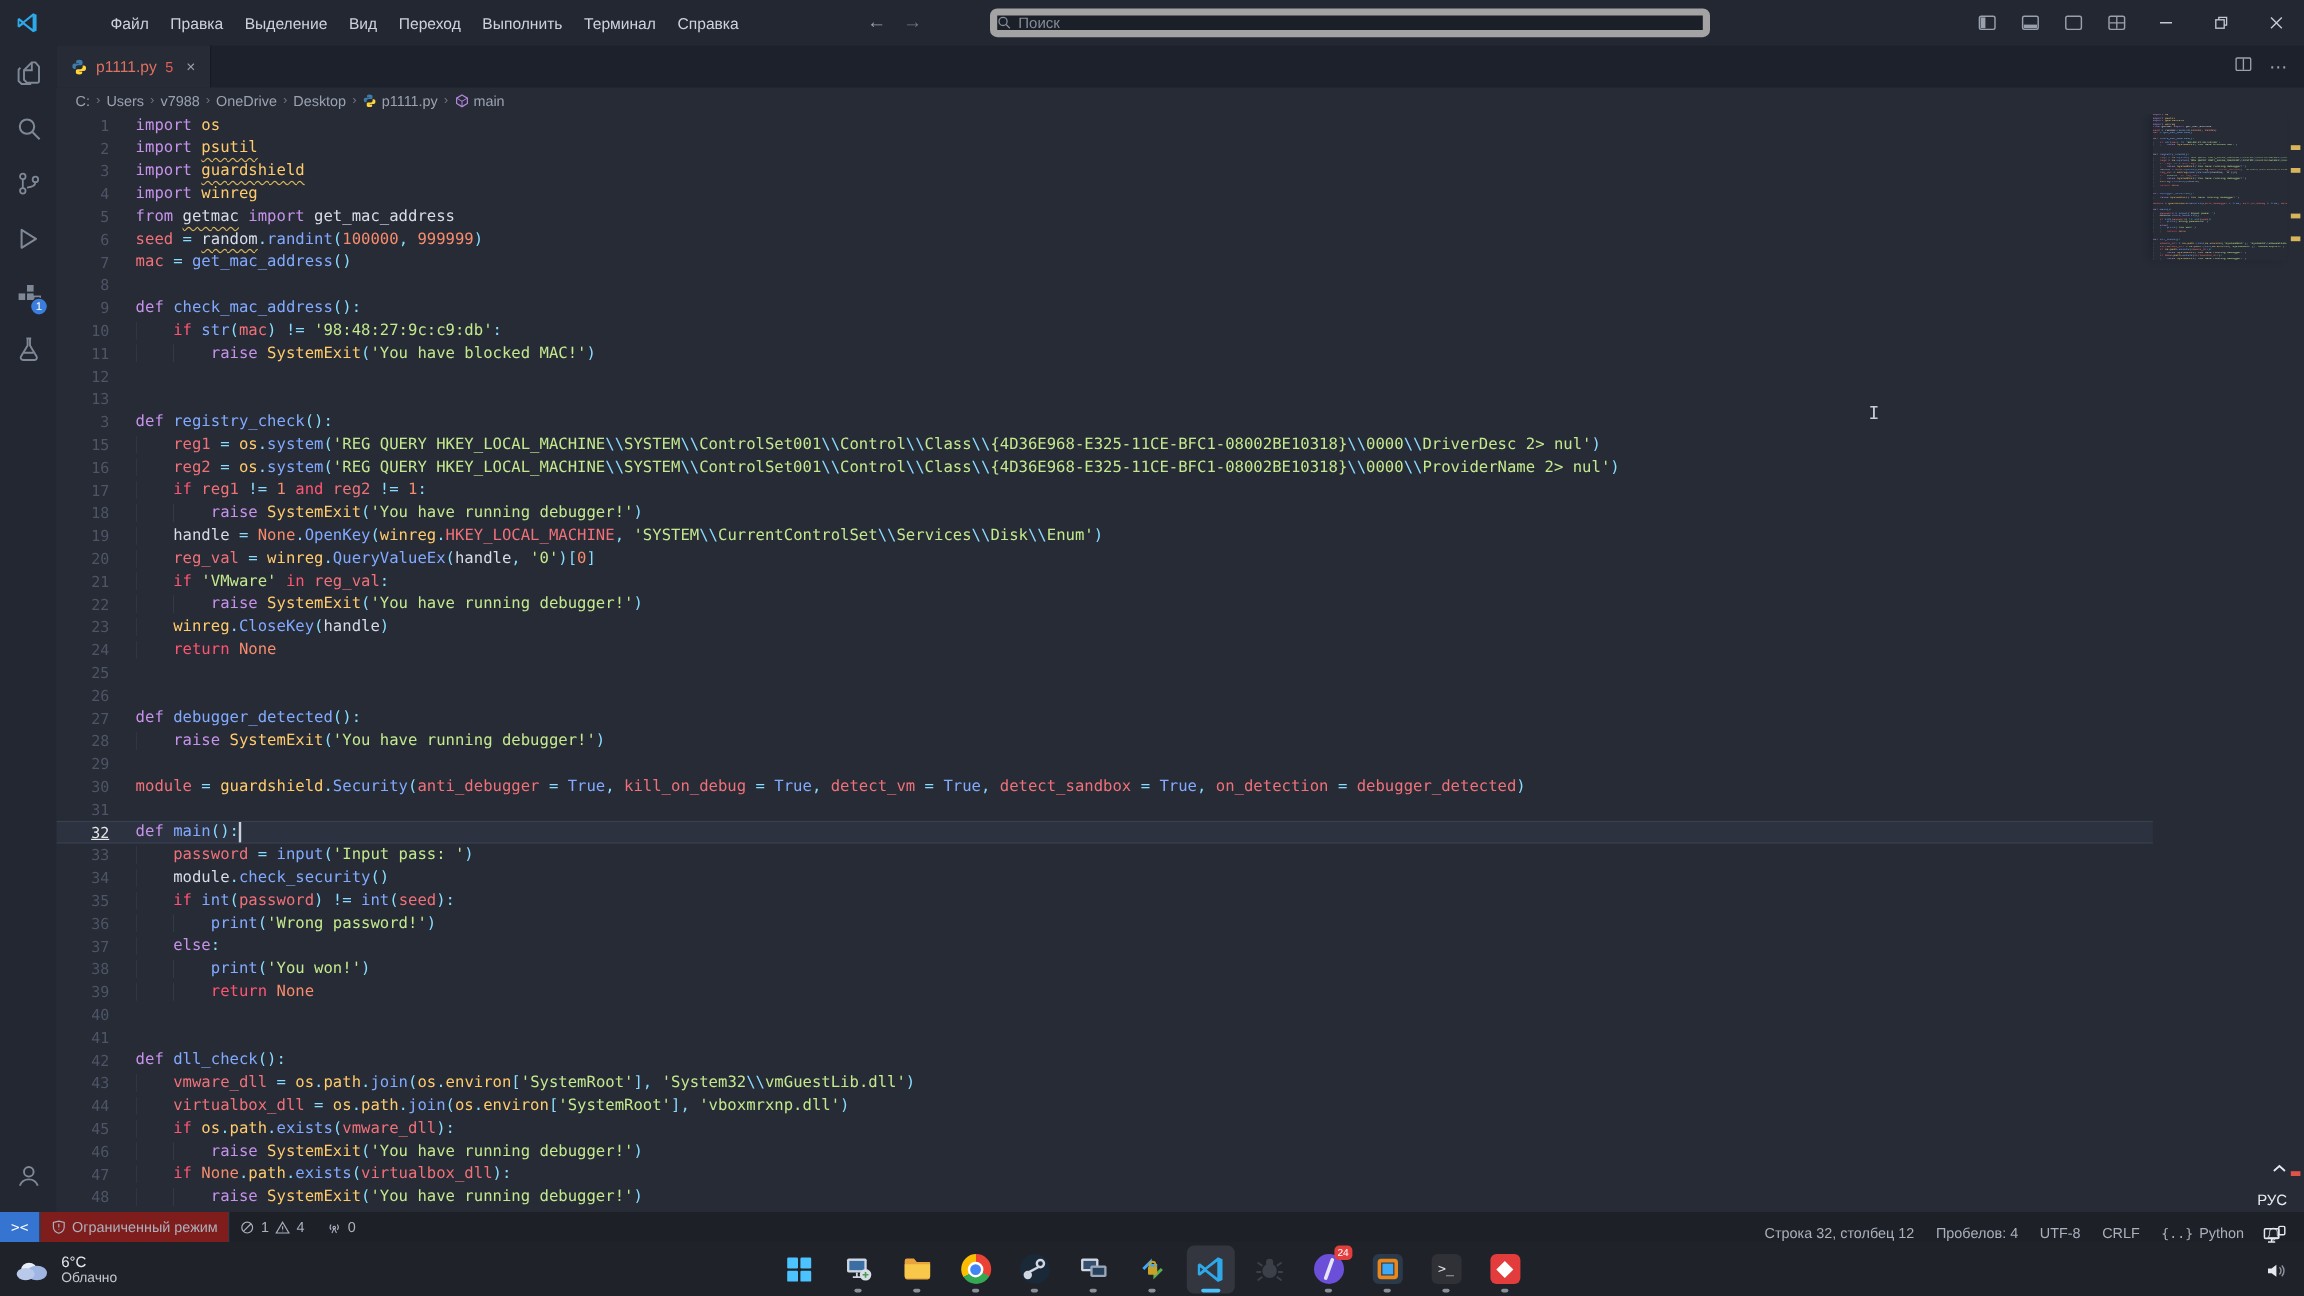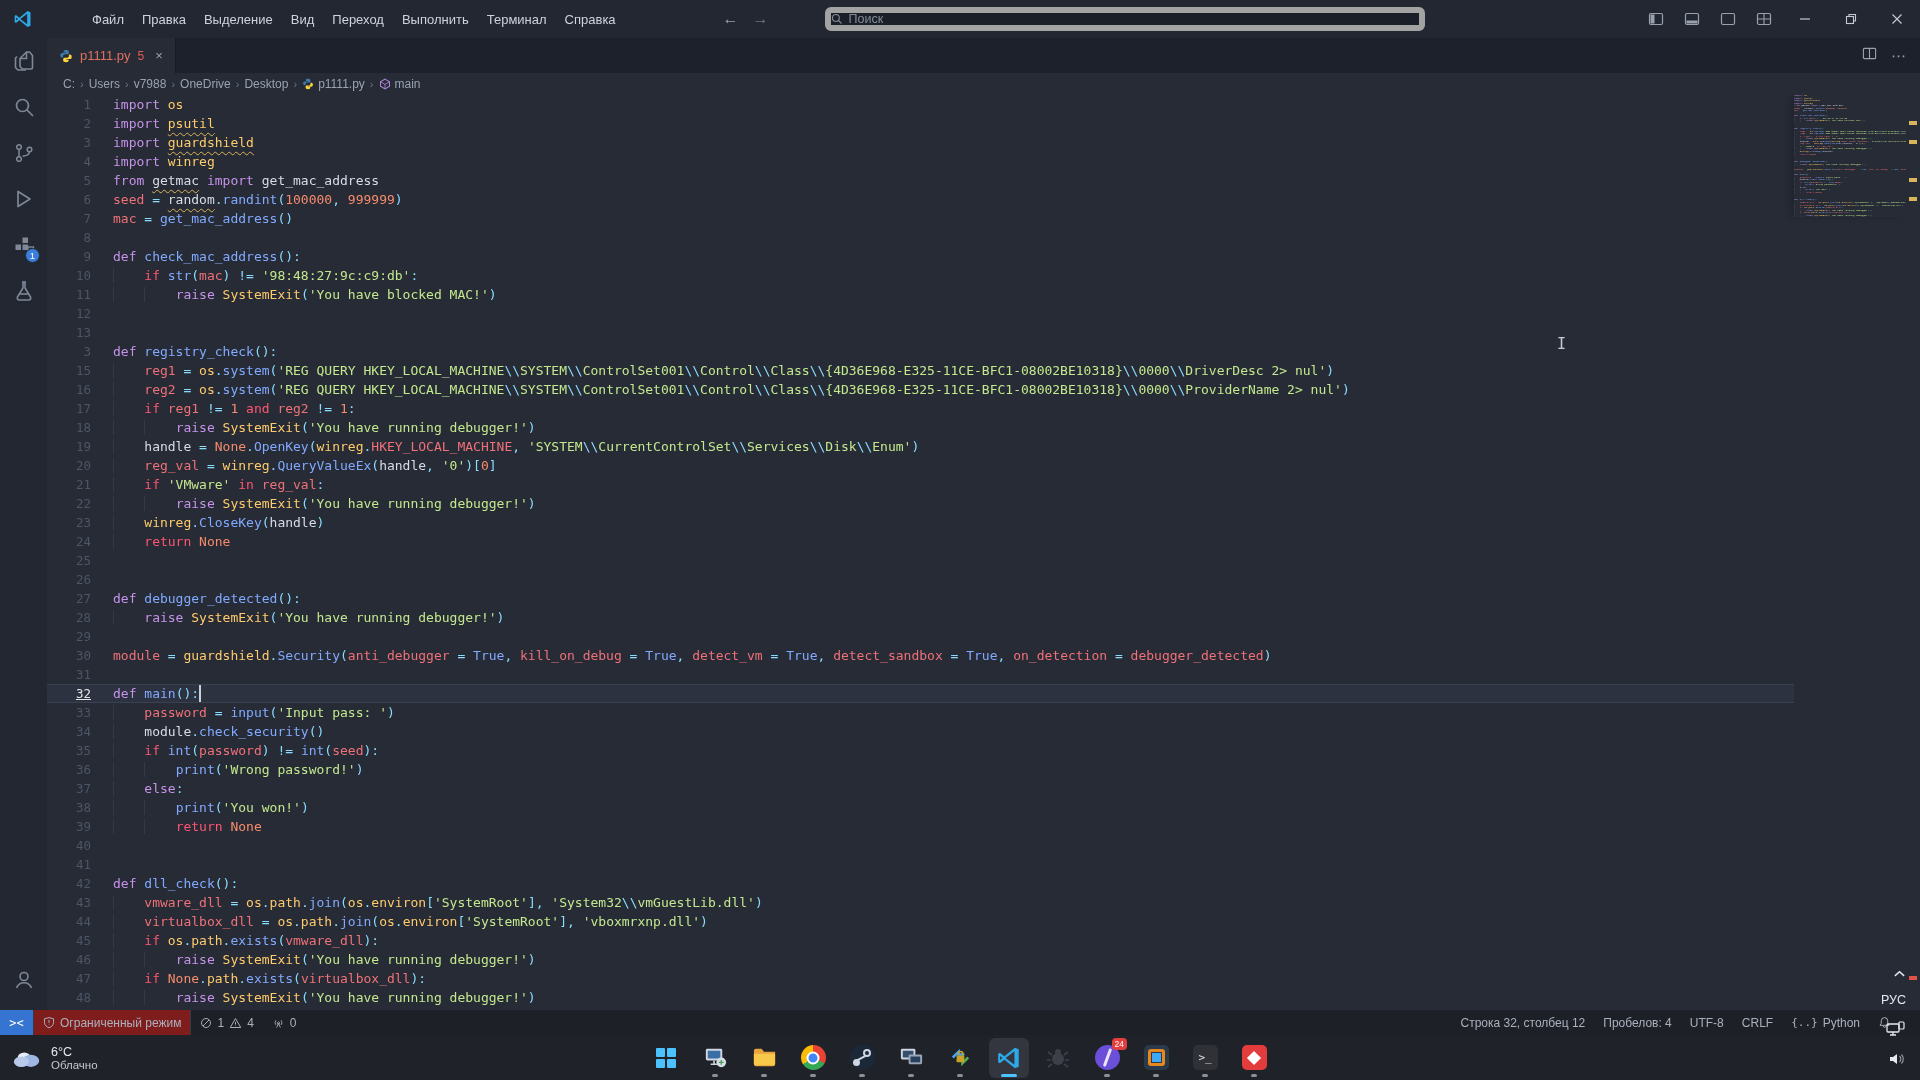--- a/index.html
+++ b/index.html
@@ -58,21 +58,21 @@
   #ruler { position:absolute; top:0; right:0; width:14px; bottom:0; }
   .ruler-mark { position:absolute; left:3px; width:8px; height:4px; }
 
   #mouse-ibeam { position:absolute; color:#c6cdd9; font-size:15px; font-family:"DejaVu Sans Mono",monospace; }
 
   
   #statusbar { position:absolute; left:0; right:0; bottom:45px; height:25px; background:#1d2027; display:flex; align-items:stretch; color:#aab1bd; font-size:12px; }
   #remote-btn { width:33px; background:#3574d0; color:#fff; display:flex; align-items:center; justify-content:center; font-family:"DejaVu Sans Mono",monospace; font-size:12px; }
   .sb-item { display:flex; align-items:center; gap:5px; padding:0 9px; }
   #restricted { background:#7f1d1d; border-right:1px solid #343a46; border-left:1px solid #343a46; }
-  #statusbar-right { margin-left:auto; display:flex; align-items:center; padding-right:20px; }
+  #statusbar-right { margin-left:auto; display:flex; align-items:flex-end; padding-right:10px; }
 
   
   #taskbar { position:absolute; left:0; right:0; bottom:0; height:45px; background:#202229; display:flex; align-items:center; }
   #weather { display:flex; align-items:center; gap:9px; padding-left:12px; color:#e6e9ee; }
   #weather-temp { font-size:12.5px; }
   #weather-cond { font-size:11.5px; color:#c2c7cf; }
   #task-icons { position:absolute; left:50%; transform:translateX(-50%); display:flex; align-items:center; gap:9px; }
   .task-item { position:relative; width:40px; height:40px; border-radius:6px; display:flex; align-items:center; justify-content:center; }
   .task-item.active { background:#33363e; }
   .task-dot { position:absolute; bottom:1px; left:50%; transform:translateX(-50%); width:6px; height:3px; border-radius:2px; background:#8b9098; }

